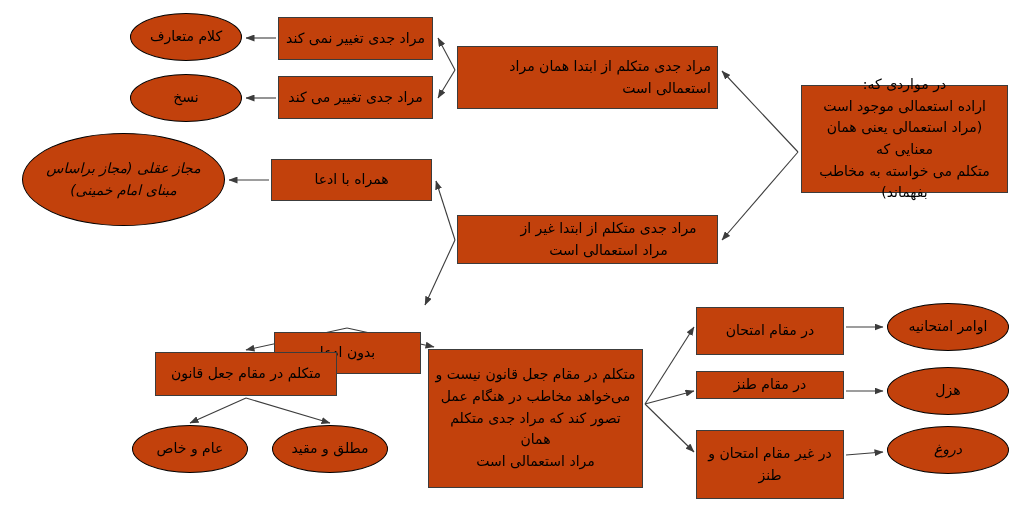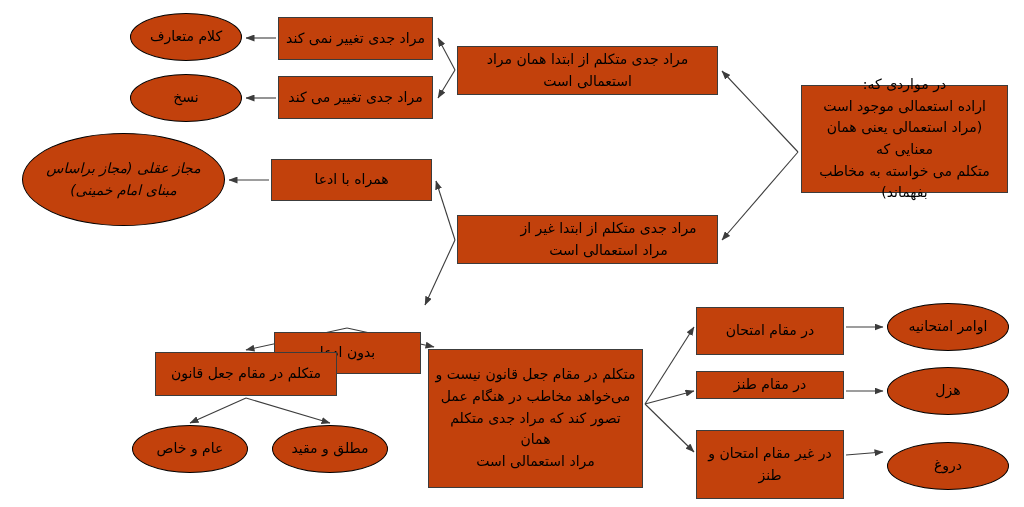--- a/index.html
+++ b/index.html
@@ -83,21 +83,21 @@
       <line x1="846" y1="391" x2="883" y2="391" stroke="#3c3c3c" stroke-width="1.1" marker-end="url(#arrowhead)"></line>
       <line x1="846" y1="455" x2="883" y2="452" stroke="#3c3c3c" stroke-width="1.1" marker-end="url(#arrowhead)"></line>
     </svg>
   <div id="nodes-layer">
       <div class="node box" style="left: 801px; top: 85px; width: 207px; height: 108px;">
         <span class="txt">در مواردی که:
 اراده استعمالی موجود است
 (مراد استعمالی یعنی همان معنایی که
 متکلم می خواسته به مخاطب بفهماند)</span>
       </div>
-      <div class="node box" style="left: 457px; top: 46px; width: 261px; height: 49px;">
+      <div class="node box" style="left: 457px; top: 46px; width: 261px; height: 63px; text-align: right;">
         <span class="txt">مراد جدی متکلم از ابتدا همان مراد استعمالی است</span>
       </div>
       <div class="node box" style="left: 457px; top: 215px; width: 261px; height: 49px; padding-left: 48px;">
         <span class="txt">مراد جدی متکلم از ابتدا غیر از مراد استعمالی است</span>
       </div>
       <div class="node box" style="left: 278px; top: 17px; width: 155px; height: 43px;">
         <span class="txt">مراد جدی تغییر نمی کند</span>
       </div>
       <div class="node box" style="left: 278px; top: 76px; width: 155px; height: 43px;">
         <span class="txt">مراد جدی تغییر می کند</span>
@@ -142,17 +142,17 @@
       <div class="node box" style="left: 696px; top: 430px; width: 148px; height: 69px;">
         <span class="txt">در غیر مقام امتحان و
 طنز</span>
       </div>
       <div class="node ellipse" style="left: 887px; top: 303px; width: 122px; height: 48px;">
         <span class="txt">اوامر امتحانیه</span>
       </div>
       <div class="node ellipse" style="left: 887px; top: 367px; width: 122px; height: 48px;">
         <span class="txt">هزل</span>
       </div>
-      <div class="node ellipse" style="left: 887px; top: 442px; width: 122px; height: 48px;">
+      <div class="node ellipse" style="left: 887px; top: 426px; width: 122px; height: 48px; font-style: italic;">
         <span class="txt">دروغ</span>
       </div>
     </div>
 </div>
 
 </body></html>

